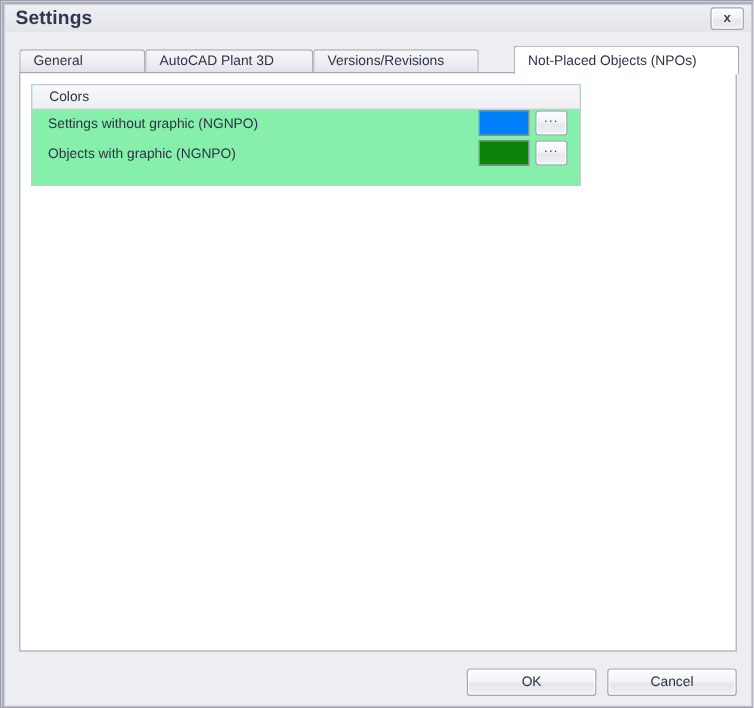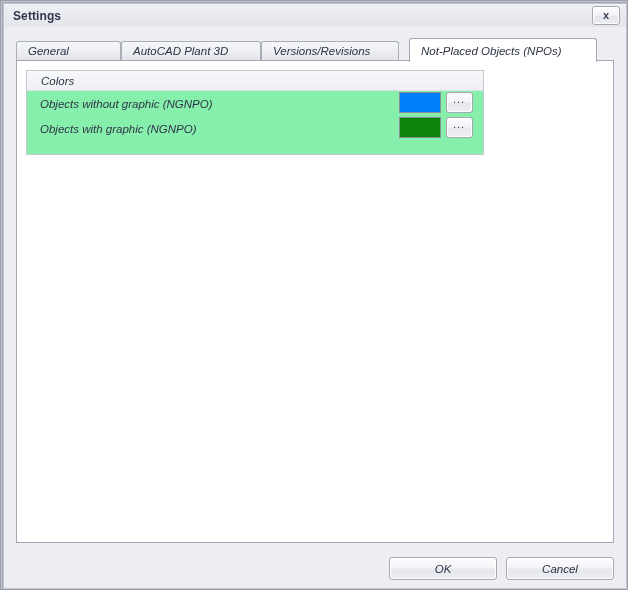--- a/index.html
+++ b/index.html
@@ -43,21 +43,21 @@
     position: absolute;
     left: 3px; top: 3px;
     width: 622px;
     height: 23px;
     background: linear-gradient(to bottom, #eef0f4 0%, #e8eaef 50%, #e3e5eb 100%);
     display: flex;
     align-items: center;
   }
   .title-text {
     margin-left: 9px;
-    font-size: 12px;
+    font-size: 16px;
     font-weight: bold;
     color: #31364d;
     letter-spacing: 0.1px;
   }
   .close-button {
     position: absolute;
     right: 6px;
     top: 2px;
     width: 28px;
     height: 19px;
@@ -79,21 +79,20 @@
   }
 
   
   .client {
     position: absolute;
     left: 3px;
     top: 26px;
     width: 622px;
     height: 561px;
     background: #eceef2;
-    font-style: italic;
   }
 
   
   .tabstrip {
     position: absolute;
     left: 12px;
     top: 11px;
     width: 600px;
     height: 22px;
   }
@@ -121,21 +120,21 @@
     height: 24px;
     background: #ffffff;
     border-color: #a4a7b3;
     z-index: 5;
   }
 
   
   .tab-0 { left: 0;   width: 105px; }
   .tab-1 { left: 105px; width: 140px; }
   .tab-2 { left: 245px; width: 138px; }
-  .tab-3 { left: 393px; width: 188px; }
+  .tab-3 { left: 412px; width: 188px; }
 
   
   .tabpage {
     position: absolute;
     left: 12px;
     top: 33px;
     width: 598px;
     height: 483px;
     box-sizing: border-box;
     background: #ffffff;
@@ -288,21 +287,21 @@
     <div class="tabpage">
 
       <div class="groupbox">
         <div class="group-header">
           <span class="group-title">Colors</span>
         </div>
 
         <div class="rows">
 
           <div class="row">
-            <span class="row-label">Objects without graphic (NGNPO)</span>
+            <span class="row-label">Settings without graphic (NGNPO)</span>
             <div class="row-controls">
               <div class="color-swatch" style="background: rgb(0, 128, 248);"></div>
               <div class="ellipsis-button">
                 <span class="dots">...</span>
               </div>
             </div>
           </div>
 
           <div class="row">
             <span class="row-label">Objects with graphic (NGNPO)</span>

